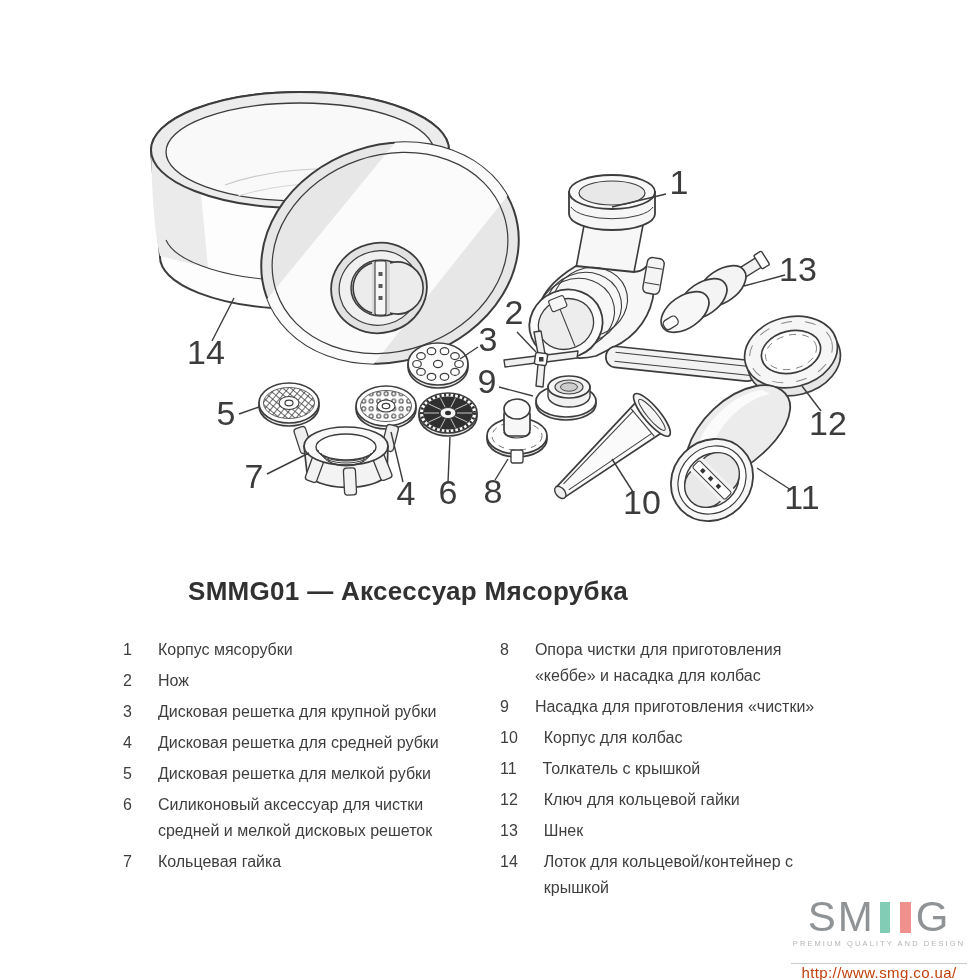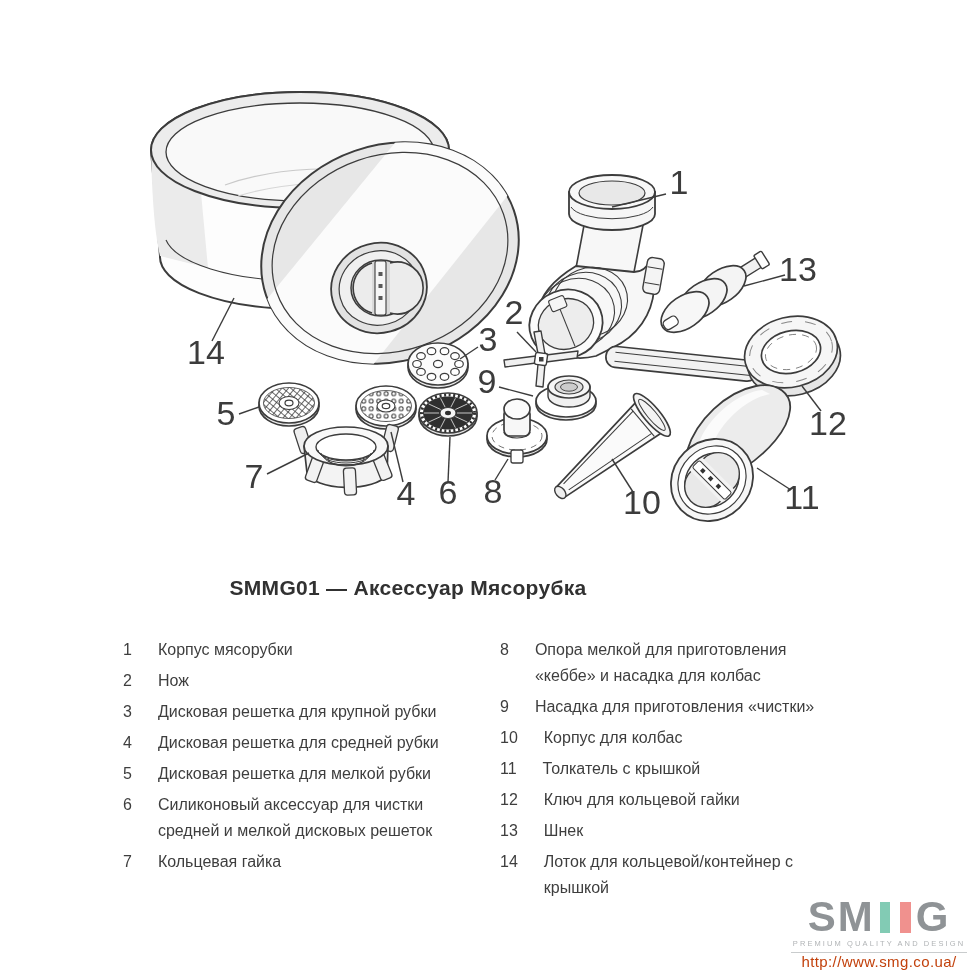--- a/index.html
+++ b/index.html
@@ -5,37 +5,37 @@
   html,body{margin:0;padding:0;}
   body{
     width:980px;height:980px;background:#ffffff;position:relative;overflow:hidden;
     font-family:"Liberation Sans", sans-serif;color:#3e3e3e;
   }
   .diagram-wrap{position:absolute;top:0;left:0;width:980px;height:570px;}
   svg{display:block;}
   .callout{font-size:34px;fill:#3c3c3c;font-family:"Liberation Sans",sans-serif;}
   .page-title{
     position:absolute;top:576px;left:0;width:816px;text-align:center;
-    font-size:21px;font-weight:700;color:#313131;letter-spacing:.3px;
+    font-size:26px;font-weight:700;color:#313131;letter-spacing:.3px;
   }
   .col{position:absolute;top:637px;width:322px;font-size:16px;line-height:26px;color:#3e3e3e;}
   .col-left{left:123px;}
   .col-right{left:500px;width:318px;}
   .pl-item{display:flex;margin-bottom:5px;}
   .pl-num{flex:0 0 auto;margin-right:6px;}
   .pl-txt{flex:1 1 auto;margin-left:20px;}
   .brand{position:absolute;top:901px;right:13px;width:176px;text-align:center;}
   .brand-row{
     display:flex;align-items:center;justify-content:center;
-    font-size:42px;line-height:.78;letter-spacing:2px;font-weight:700;color:#8f9396;
+    font-size:42px;line-height:.78;letter-spacing:2px;font-weight:400;color:#8f9396;
   }
   .flag{width:31px;height:31px;display:flex;margin:0 5px;box-shadow:inset 0 0 0 1px #e2e2e2;}
   .flag span{flex:1 1 33.33%;}
   .tagline{
-    margin-top:5px;padding-bottom:4px;border-bottom:1px solid #c9cccd;
+    margin-top:5px;padding-bottom:15px;border-bottom:1px solid #c9cccd;
     font-size:7.5px;letter-spacing:2.1px;color:#b1b4b6;white-space:nowrap;
   }
   .site-url{font-size:15px;color:#c2410c;letter-spacing:.4px;}
 </style>
 </head>
 <body>
 
 <div class="diagram-wrap">
 <svg width="980" height="570" viewBox="0 0 980 570" xmlns="http://www.w3.org/2000/svg">
   <defs>
@@ -320,21 +320,21 @@
   </div>
   <div class="pl-item">
     <span class="pl-num">7</span>
     <span class="pl-txt">Кольцевая гайка</span>
   </div>
 </div>
 
 <div class="col col-right">
   <div class="pl-item">
     <span class="pl-num">8</span>
-    <span class="pl-txt">Опора мелкой для приготовления «кеббе» и насадка для колбас</span>
+    <span class="pl-txt">Опора чистки для приготовления «кеббе» и насадка для колбас</span>
   </div>
   <div class="pl-item">
     <span class="pl-num">9</span>
     <span class="pl-txt">Насадка для приготовления «чистки»</span>
   </div>
   <div class="pl-item">
     <span class="pl-num">10</span>
     <span class="pl-txt">Корпус для колбас</span>
   </div>
   <div class="pl-item">

